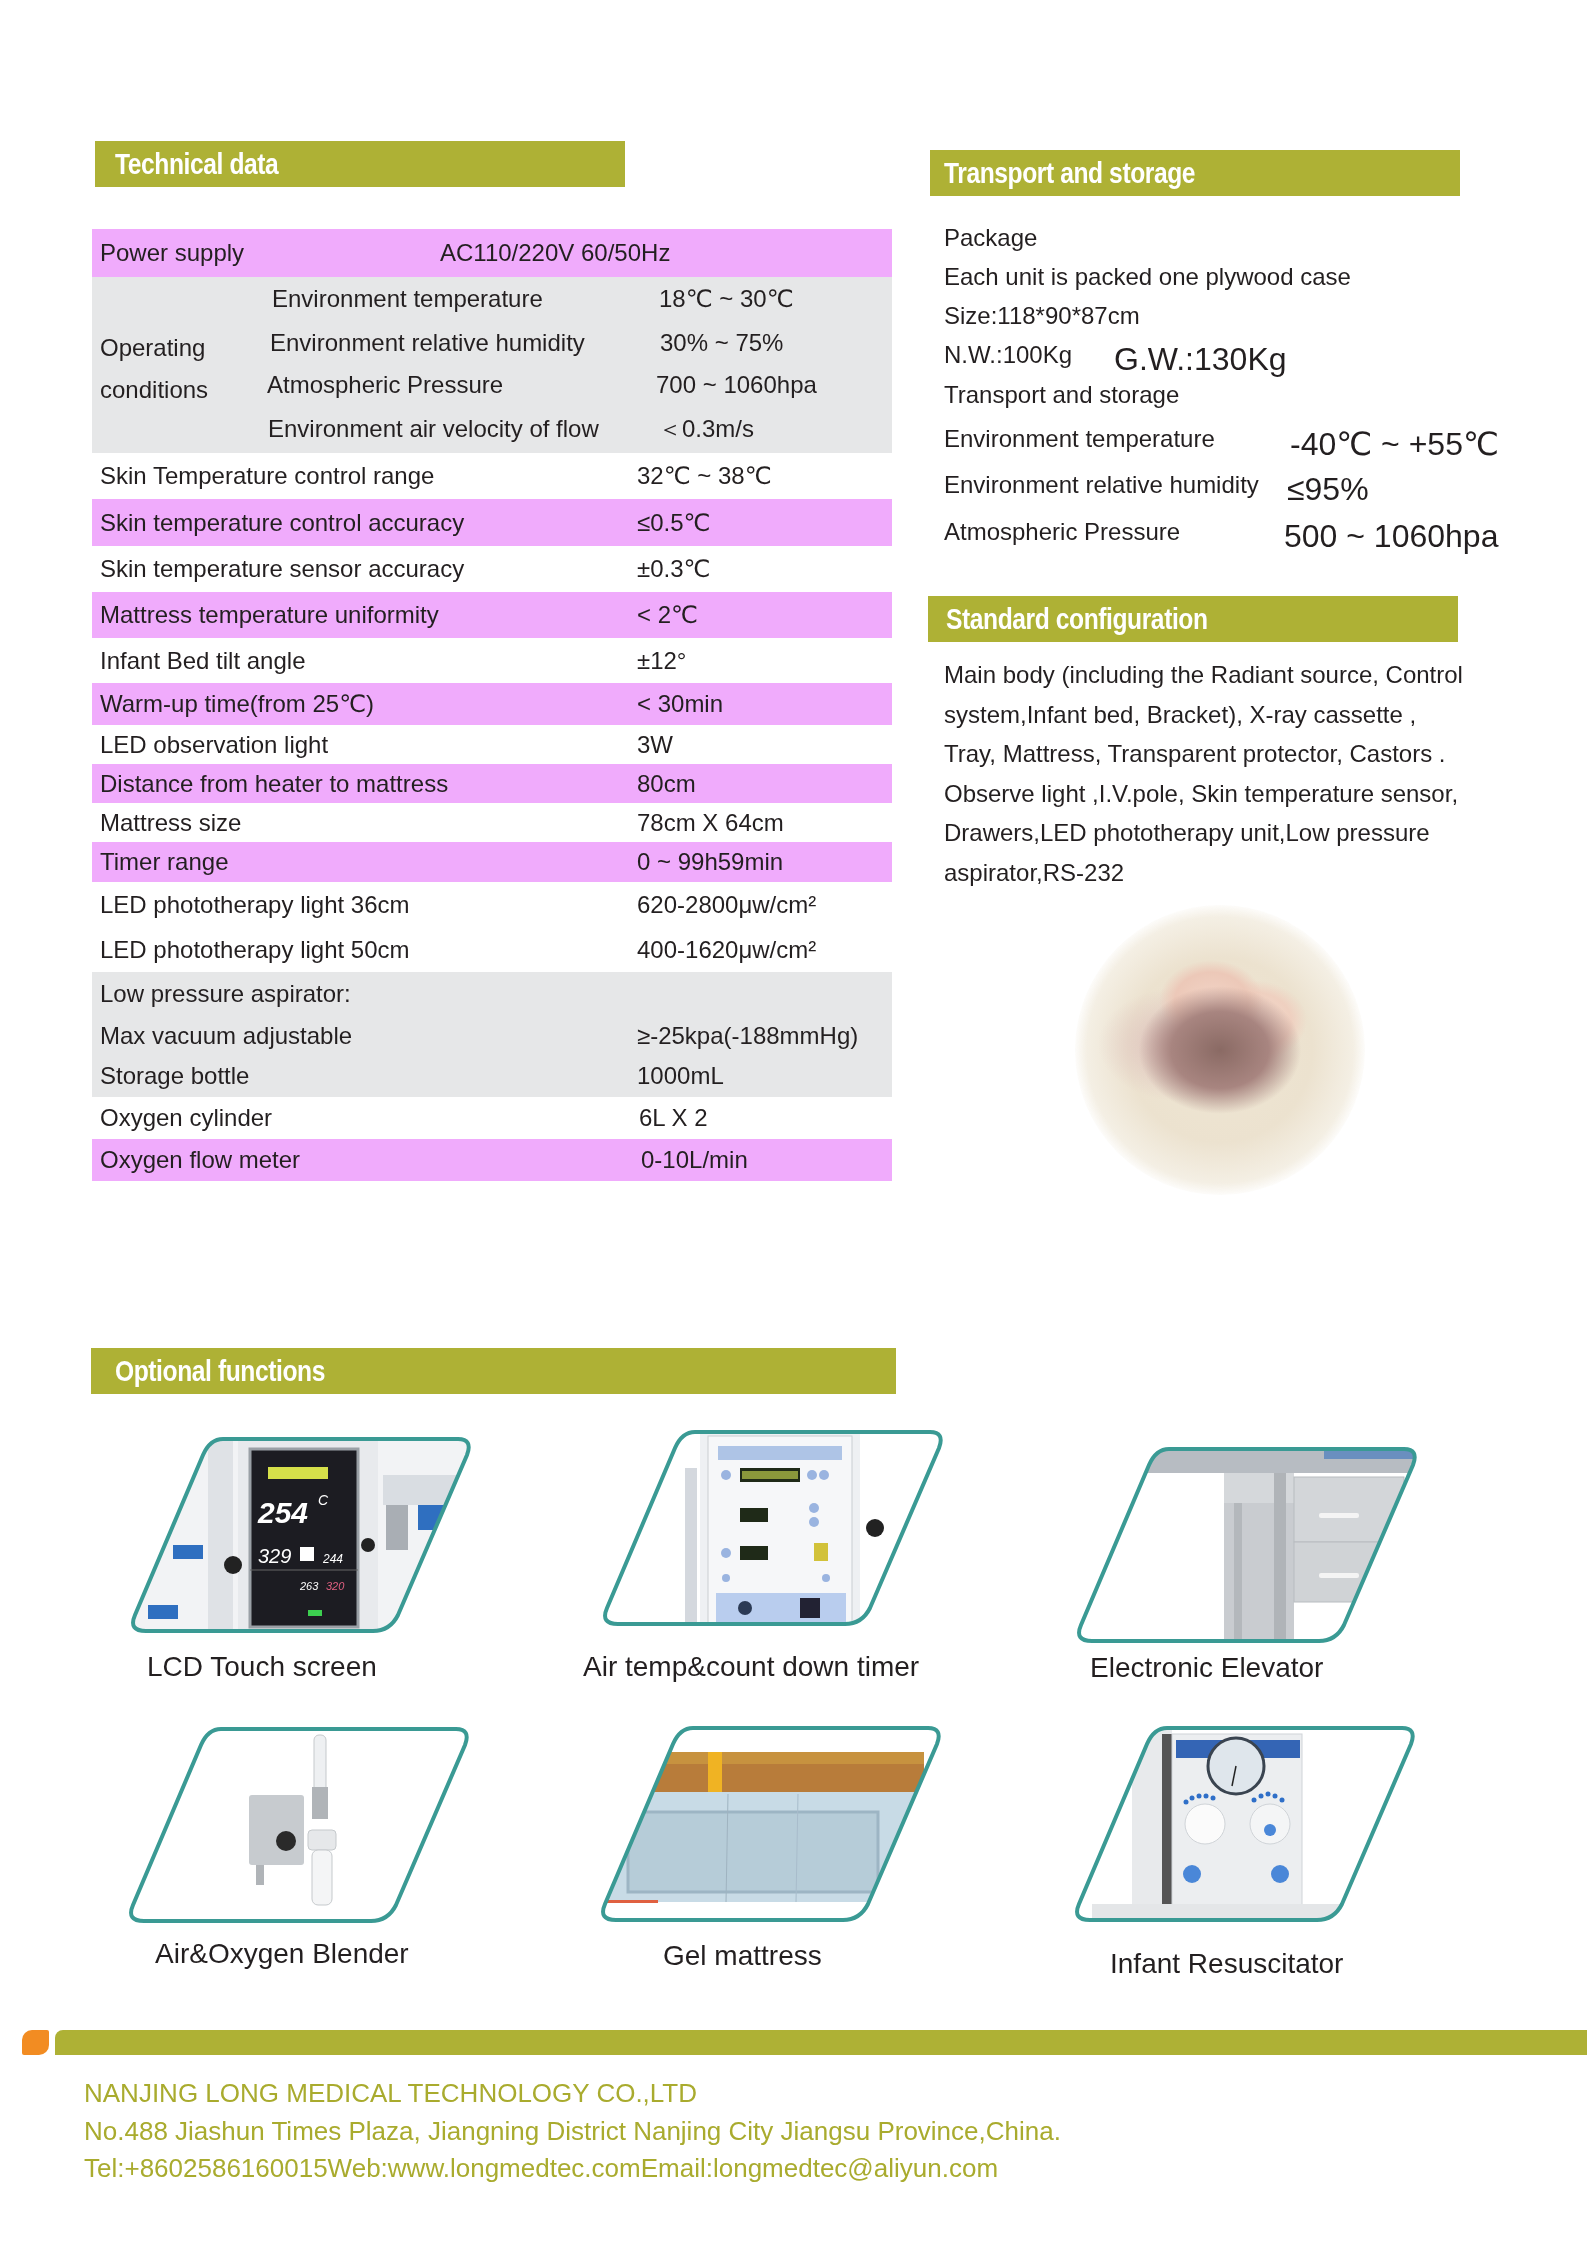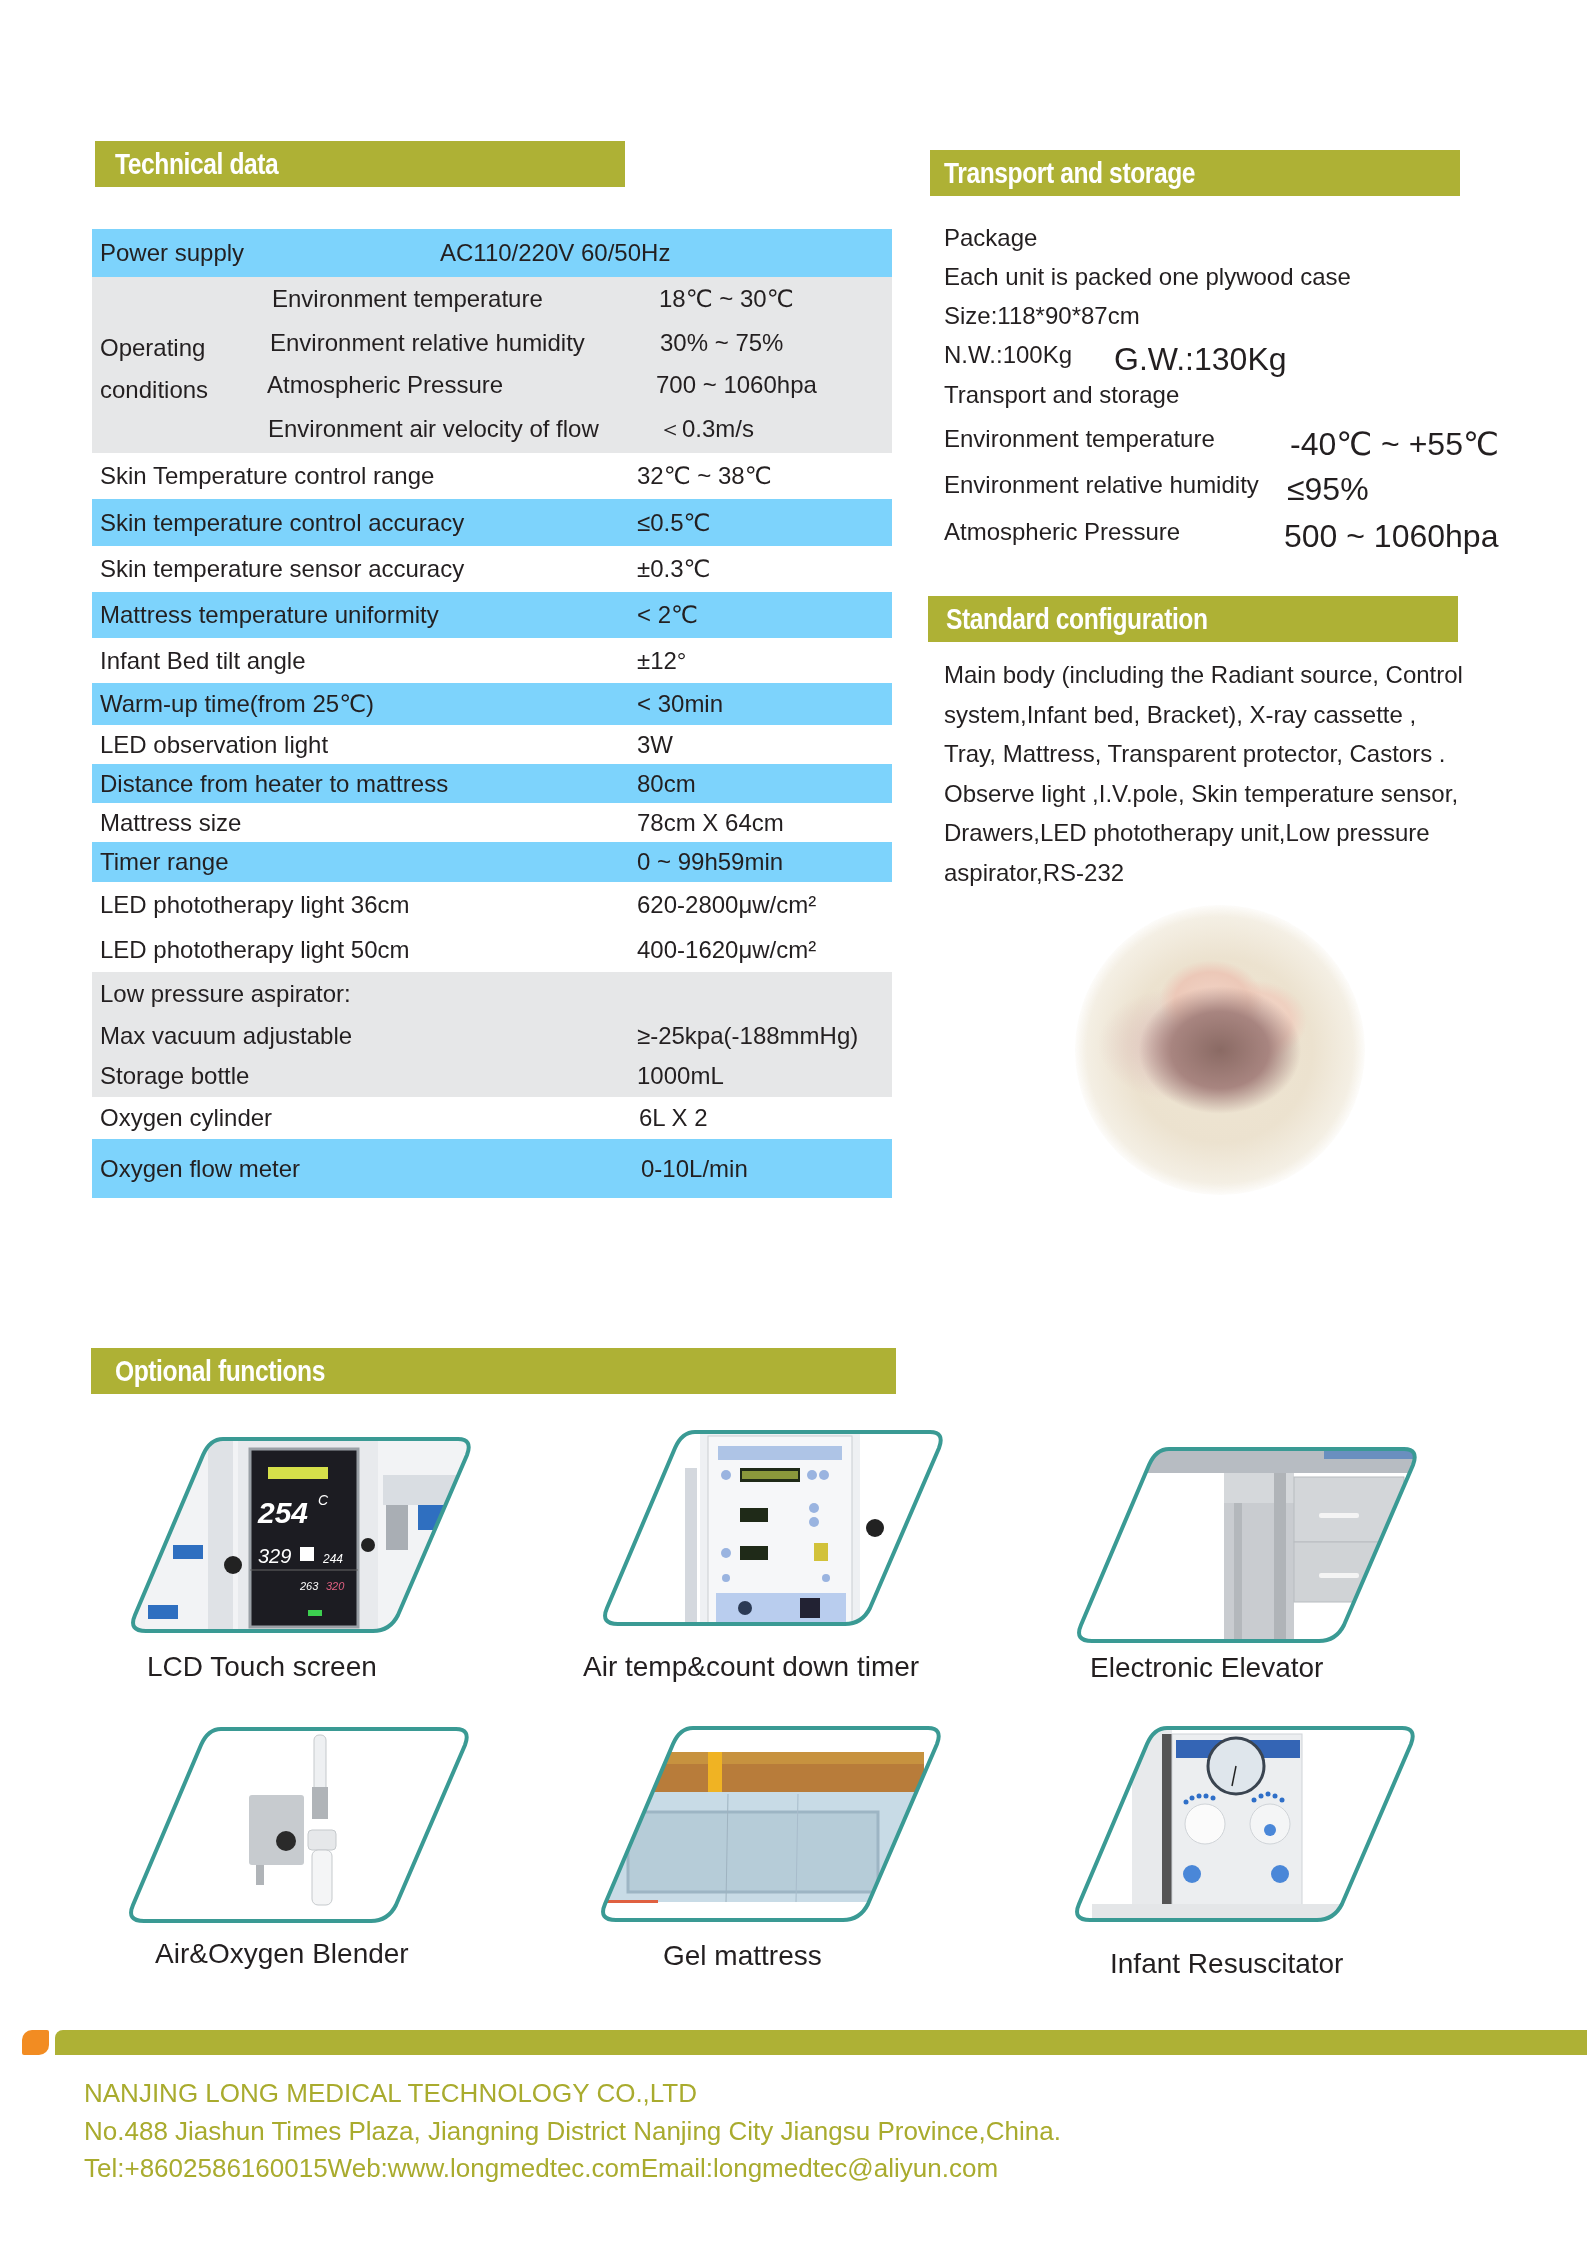--- a/index.html
+++ b/index.html
@@ -10,21 +10,21 @@
     position: absolute; background: #aeb135; color: #ffffff;
     font-family: "Liberation Sans", sans-serif; font-weight: bold;
     font-size: 30px; line-height: 46px; padding-left: 20px; letter-spacing: -0.5px;
     transform-origin: left center;
   }
   .section-header span { display: inline-block; transform: scaleX(0.82); transform-origin: left center; }
 
   
   .tech-table { position: absolute; left: 92px; top: 229px; width: 800px; }
   .trow { position: relative; width: 800px; font-size: 24px; display: flex; align-items: center; }
-  .trow.gray { background: #7dd3fc; }
+  .trow.gray { background: #f0abfc; }
   .trow .label { position: absolute; left: 8px; white-space: nowrap; }
   .trow .value { position: absolute; white-space: nowrap; }
   .cond-block { position: relative; width: 800px; height: 176px; background: #e6e7e8; font-size: 24px; }
   .cond-block .cond-title { position: absolute; left: 8px; top: 50px; line-height: 42px; width: 140px; }
   .cond-block .cond-line { position: absolute; height: 44px; line-height: 44px; white-space: nowrap; }
   .lp-block { position: relative; width: 800px; height: 125px; background: #e6e7e8; font-size: 24px; }
   .lp-block .lp-line { position: absolute; left: 8px; line-height: 40px; white-space: nowrap; }
   .lp-block .lp-val { position: absolute; left: 545px; line-height: 40px; white-space: nowrap; }
 
   
@@ -137,21 +137,21 @@
     <div class="lp-line" style="top:44px;">Max vacuum adjustable</div>
     <div class="lp-val" style="top:44px;">≥-25kpa(-188mmHg)</div>
     <div class="lp-line" style="top:84px;">Storage bottle</div>
     <div class="lp-val" style="top:84px;">1000mL</div>
   </div>
 
   <div class="trow" style="height:42px;">
     <span class="label">Oxygen cylinder</span>
     <span class="value" style="left:547px;">6L X 2</span>
   </div>
-  <div class="trow gray" style="height:59px;">
+  <div class="trow gray" style="height:42px;">
     <span class="label">Oxygen flow meter</span>
     <span class="value" style="left:549px;">0-10L/min</span>
   </div>
 </div>
 
 <div class="section-header" style="left:930px; top:150px; width:530px; height:46px; padding-left:14px;">
   <span>Transport and storage</span>
 </div>
 
 <div class="ts-text" style="top:224px;">Package</div>

